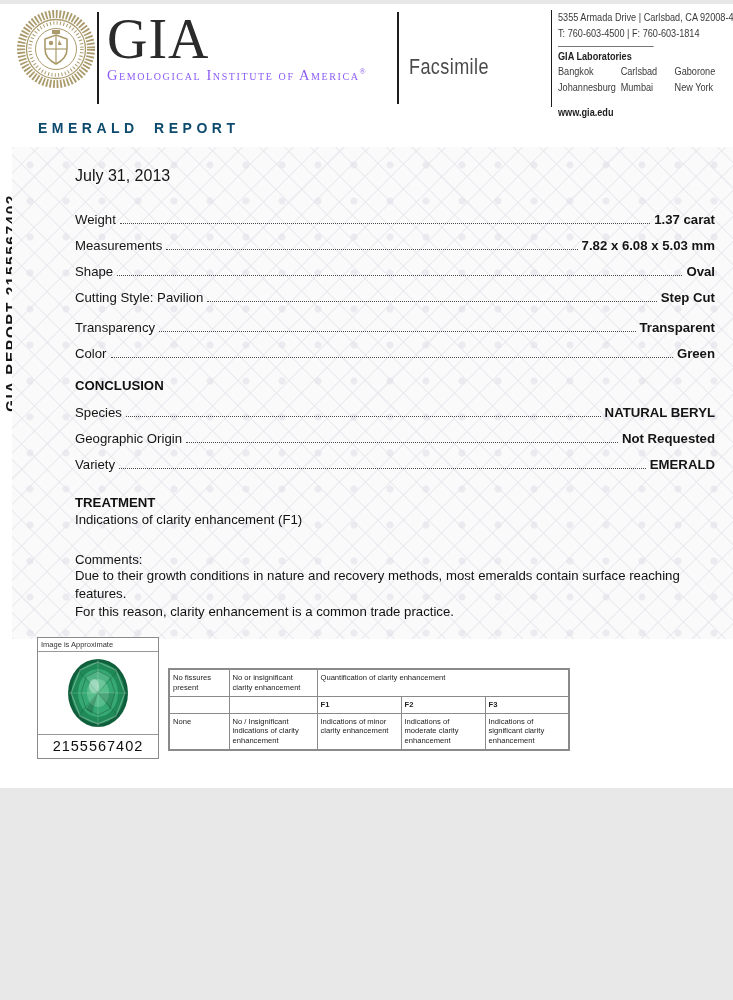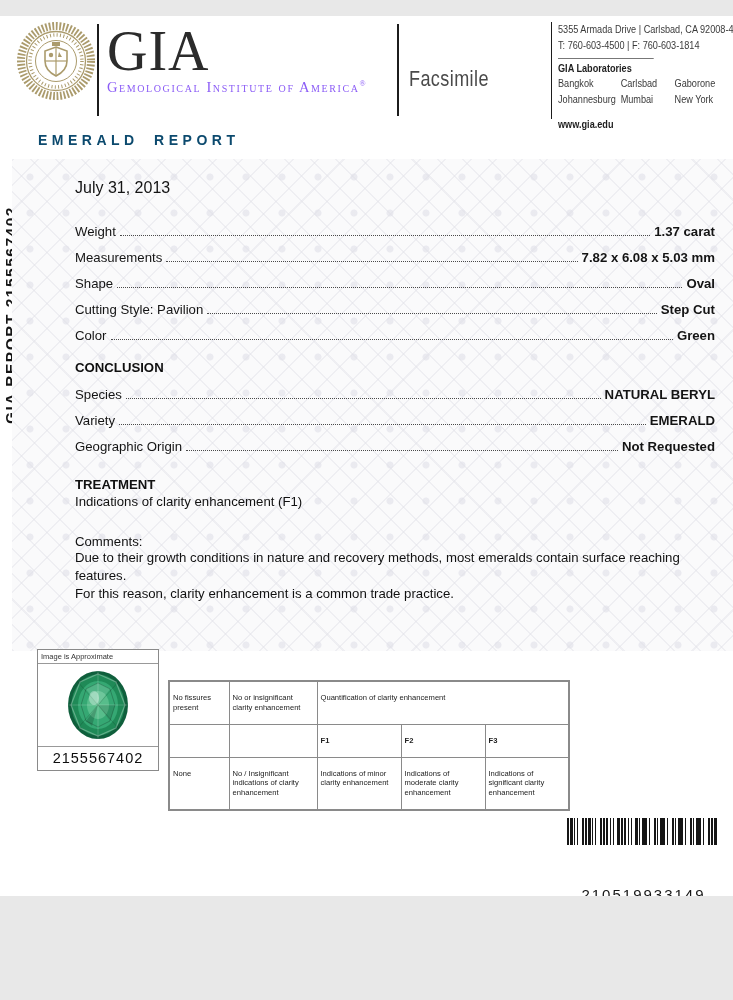--- a/index.html
+++ b/index.html
@@ -1,18 +1,18 @@
 <!DOCTYPE html>
 <html><head>
 <meta charset="utf-8">
 <style>
   * { margin:0; padding:0; box-sizing:border-box; }
   html,body { background:#e8e8e8; }
   .page {
-    position:relative; width:733px; height:880px; margin:16px auto;
+    position:relative; width:733px; height:784px; margin:4px auto;
     background:#ffffff; overflow:hidden;
     font-family:"Liberation Sans", sans-serif; color:#111;
   }
 
   
   .seal { position:absolute; left:16px; top:5px; width:80px; height:80px; }
   .hdr-div { position:absolute; width:2px; background:#1c1c1c; }
   .hdr-div.d1 { left:97px;  top:8px;  height:92px; }
   .hdr-div.d2 { left:397px; top:8px;  height:92px; }
   .hdr-div.d3 { left:551px; top:6px;  height:97px; width:1px; }
@@ -70,21 +70,21 @@
     border:1px solid #8a8a8a; background:#fff; display:flex; flex-direction:column; }
   .image-box-header { font-size:7.5px; color:#333; padding:2px 3px; border-bottom:1px solid #999; }
   .gem-area { flex:1; display:flex; align-items:center; justify-content:center; }
   .image-box-number { border-top:1px solid #999; text-align:center; font-size:14.5px;
     letter-spacing:1px; padding:3px 0 4px; color:#0e0e0e; }
 
   
   .clarity-table { position:absolute; left:168px; top:664px; width:402px;
     border-collapse:collapse; table-layout:fixed; font-size:7.6px; line-height:1.3; color:#222;
     border:2px solid #8a8a8a; background:#fff; }
-  .clarity-table td { border:1px solid #8a8a8a; padding:11px 3px; vertical-align:top; }
+  .clarity-table td { border:1px solid #8a8a8a; padding:3px 3px; vertical-align:top; }
   .clarity-table .fcode { font-weight:bold; height:11px; }
   .clarity-table .c1 { width:60px; } .clarity-table .c2 { width:88px; }
   .clarity-table .c3 { width:84px; } .clarity-table .c4 { width:84px; } .clarity-table .c5 { width:86px; }
   .clarity-table .r1 td { height:26px; }
   .clarity-table .r3 td { height:37px; }
 
   
   .barcode { position:absolute; left:567px; top:802px; width:153px; height:27px;
     background-image:repeating-linear-gradient(90deg,
       #161616 0 1.5px, #fff 1.5px 3px, #161616 3px 5.5px, #fff 5.5px 6.5px,
@@ -174,42 +174,47 @@
     <div class="spec-row">
       <span class="spec-label">Shape</span>
       <span class="dots"></span>
       <span class="spec-value">Oval</span>
     </div>
     <div class="spec-row">
       <span class="spec-label">Cutting Style: Pavilion</span>
       <span class="dots"></span>
       <span class="spec-value">Step Cut</span>
     </div>
+    <div class="spec-row gap-before">
+      <span class="spec-label">Transparency</span>
+      <span class="dots"></span>
+      <span class="spec-value">Transparent</span>
+    </div>
     <div class="spec-row">
       <span class="spec-label">Color</span>
       <span class="dots"></span>
       <span class="spec-value">Green</span>
     </div>
 
     <div class="section-heading">CONCLUSION</div>
 
     <div class="spec-row">
       <span class="spec-label">Species</span>
       <span class="dots"></span>
       <span class="spec-value">NATURAL BERYL</span>
     </div>
     <div class="spec-row">
+      <span class="spec-label">Geographic Origin</span>
+      <span class="dots"></span>
+      <span class="spec-value">Not Requested</span>
+    </div>
+    <div class="spec-row">
       <span class="spec-label">Variety</span>
       <span class="dots"></span>
       <span class="spec-value">EMERALD</span>
-    </div>
-    <div class="spec-row">
-      <span class="spec-label">Geographic Origin</span>
-      <span class="dots"></span>
-      <span class="spec-value">Not Requested</span>
     </div>
 
     <div class="treatment-heading">TREATMENT</div>
     <div class="treatment-text">Indications of clarity enhancement (F1)</div>
 
     <div class="comments-heading">Comments:</div>
     <div class="comments-line">Due to their growth conditions in nature and recovery methods, most emeralds contain surface reaching features.</div>
     <div class="comments-line">For this reason, clarity enhancement is a common trade practice.</div>
   </div>
 

